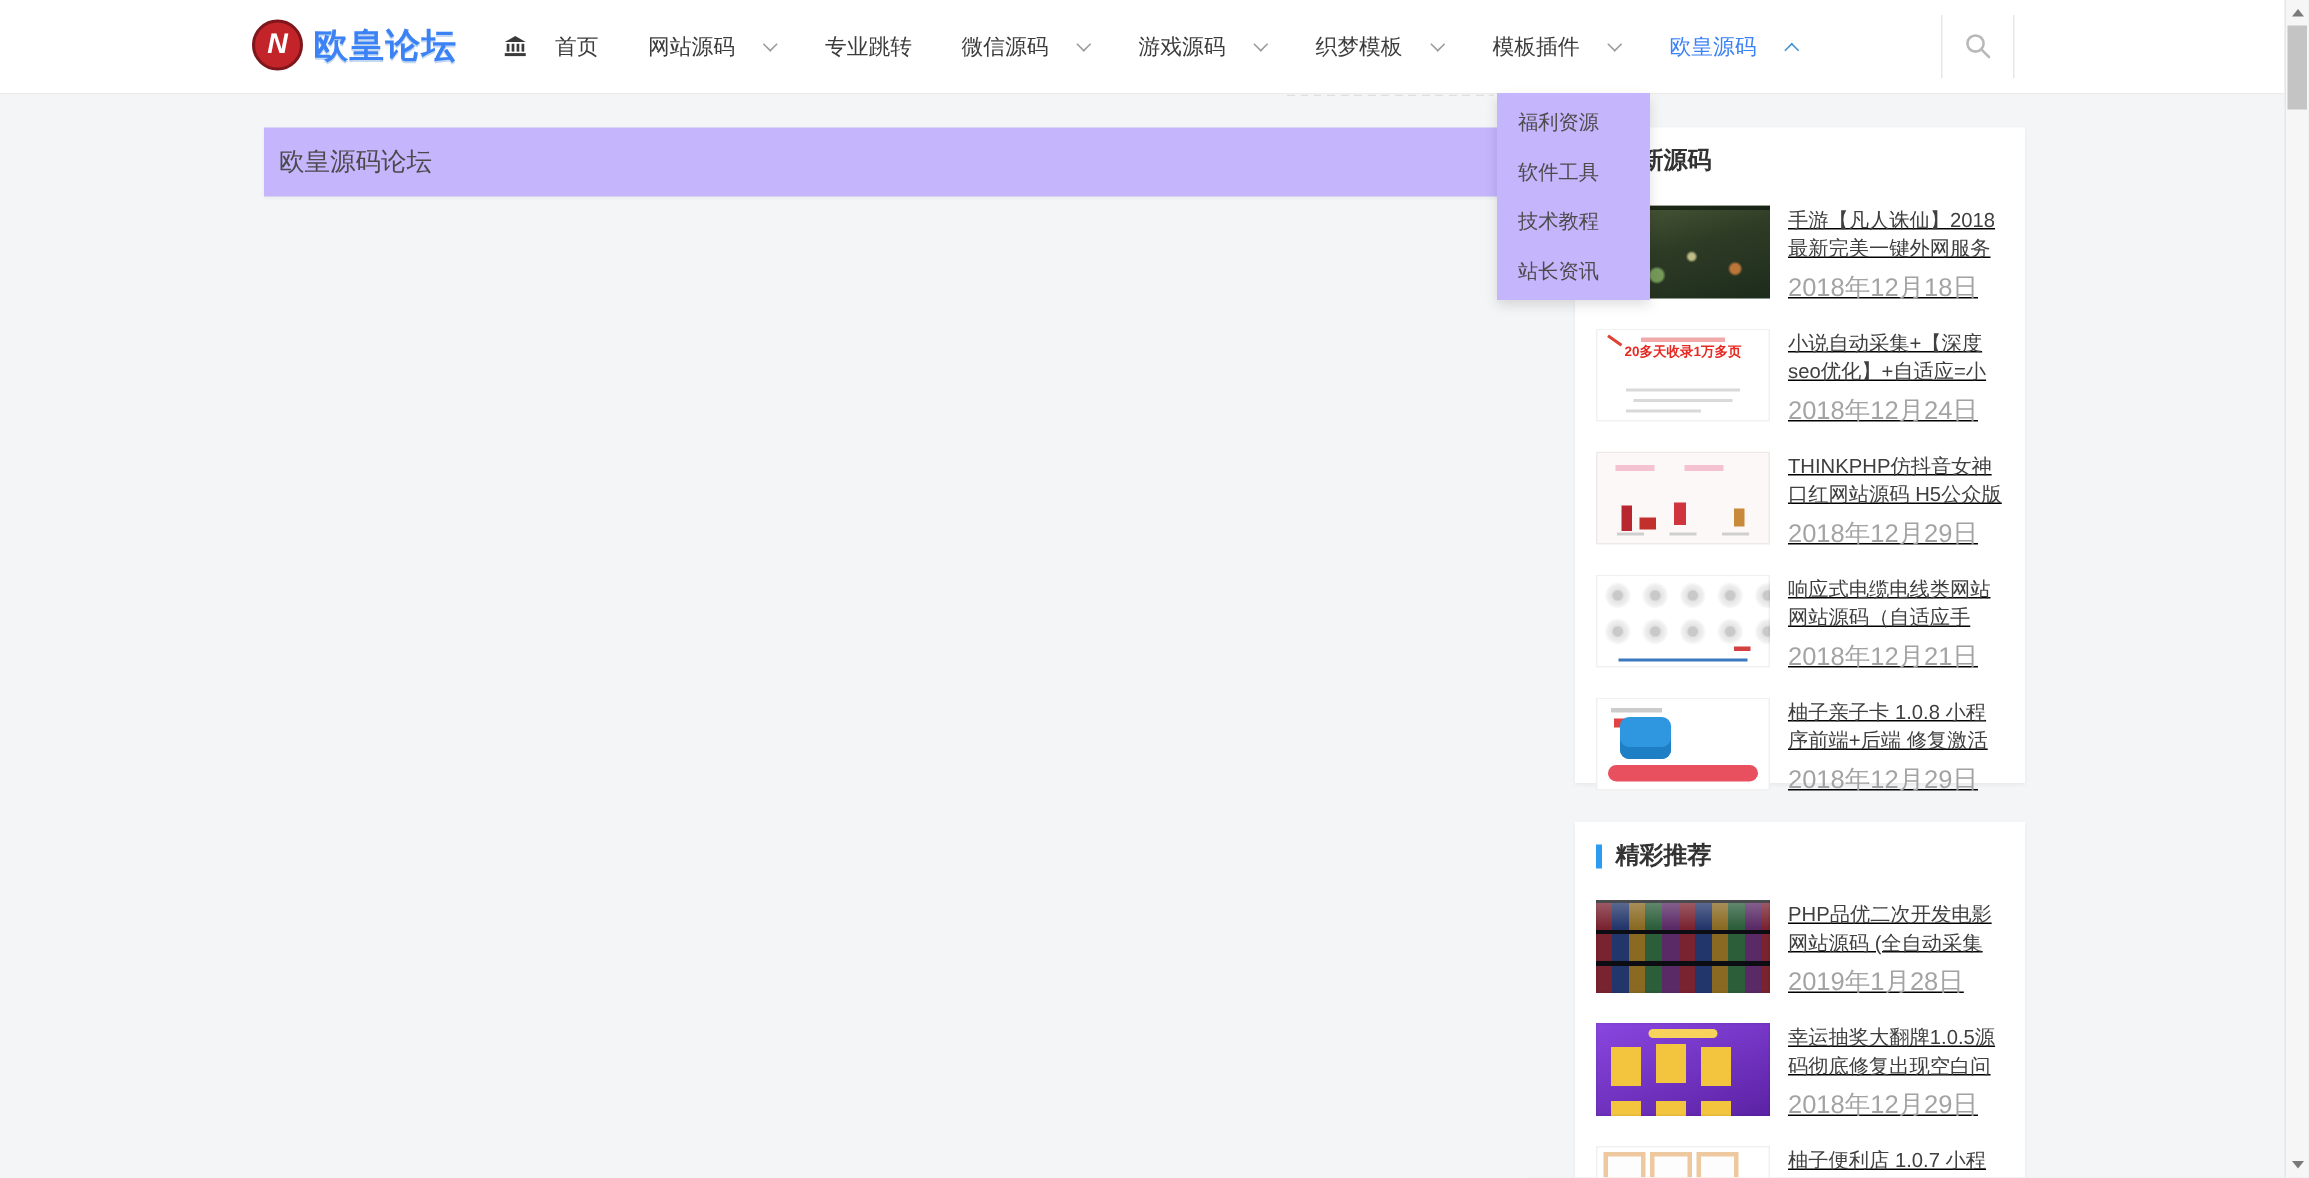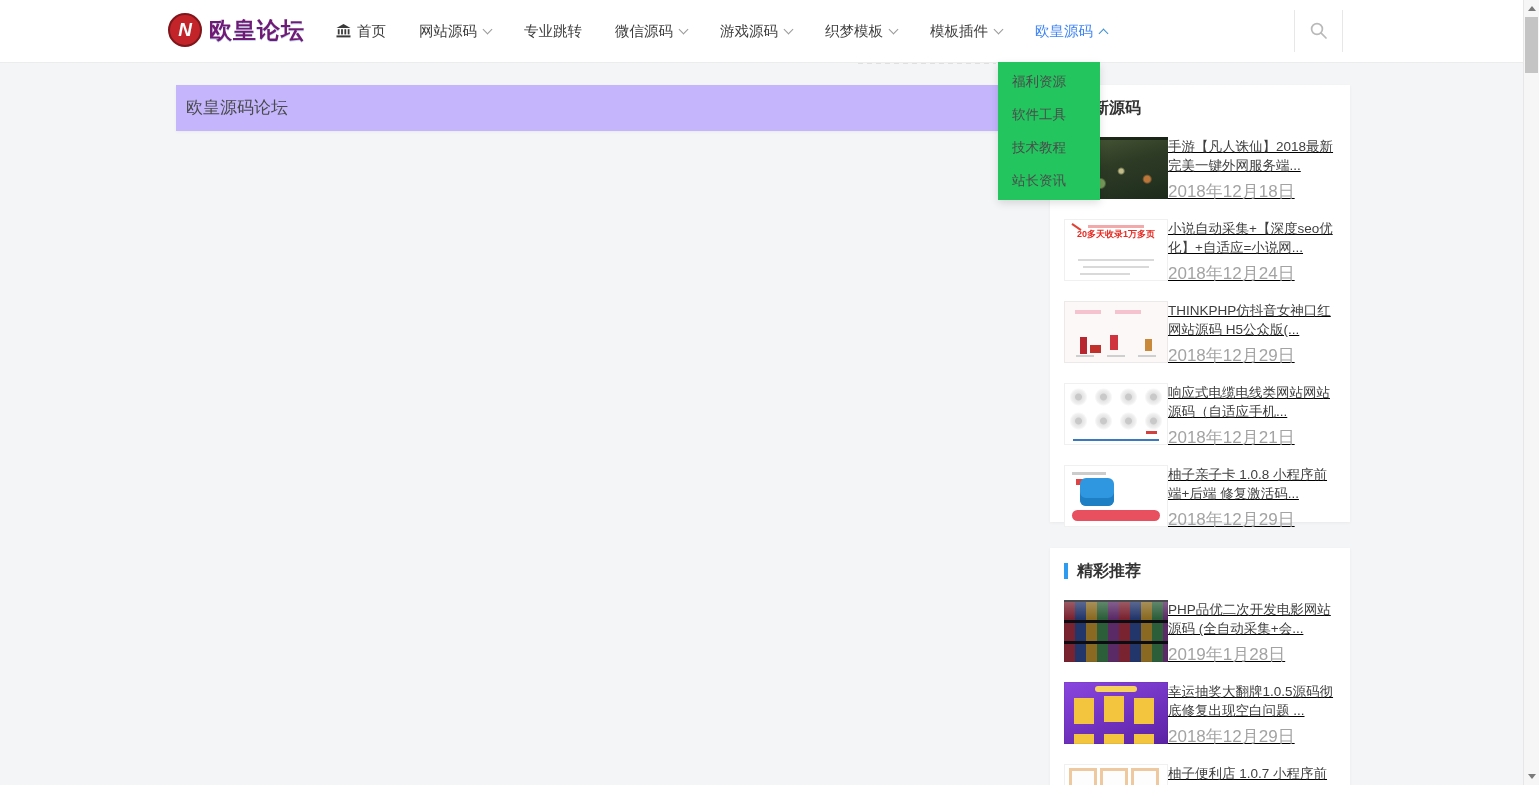--- a/index.html
+++ b/index.html
@@ -4,53 +4,53 @@
 <style>
   html,body{margin:0;padding:0;}
   body{font-family:"Liberation Sans","DejaVu Sans",sans-serif;background:#e9eaec;}
   .page{position:relative;width:1539px;height:785px;background:#f4f5f6;overflow:hidden;margin:0 auto;}
 
   
   .header{position:absolute;left:0;top:0;width:100%;height:62px;background:#ffffff;border-bottom:1px solid #ececec;z-index:30;}
   .logo{position:absolute;left:168px;top:13px;display:flex;align-items:center;cursor:pointer;}
   .logo-badge{width:34px;height:34px;border-radius:50%;background:#c2242a;border:2px solid #7e161b;color:#ffffff;
     display:flex;align-items:center;justify-content:center;font-weight:800;font-style:italic;font-size:19px;box-sizing:border-box;}
-  .logo-text{margin-left:7px;font-size:23px;font-weight:800;color:#701a75;letter-spacing:1px;text-shadow:0 1px 0 rgba(21,101,192,.25);}
+  .logo-text{margin-left:7px;font-size:23px;font-weight:800;color:#3b82f6;letter-spacing:1px;text-shadow:0 1px 0 rgba(21,101,192,.25);}
   .nav{position:absolute;left:336px;top:0;height:62px;display:flex;align-items:center;gap:33px;}
-  .nav-item{display:flex;align-items:center;font-size:14.5px;color:#3c3c3c;text-decoration:none;cursor:pointer;white-space:nowrap;}
+  .nav-item{display:flex;align-items:center;font-size:14.5px;color:#3c3c3c;text-decoration:none;cursor:pointer;white-space:nowrap;gap:13px;}
   .nav-item.active{color:#3b82f6;}
   .nav-ic{margin-right:6px;display:inline-block;}
   .caret{display:inline-block;width:6px;height:6px;border-right:1.2px solid #9a9a9a;border-bottom:1.2px solid #9a9a9a;
     transform:rotate(45deg);margin:-3px 0 0 7px;}
   .nav-item.expanded .caret{transform:rotate(-135deg);border-color:#3d8fd8;margin-top:4px;}
   .search-box{position:absolute;left:1294px;top:10px;width:47px;height:42px;display:flex;align-items:center;justify-content:center;
     border-left:1px solid #e7e7e7;border-right:1px solid #e7e7e7;cursor:pointer;}
 
   
-  .dropdown{position:absolute;left:998px;top:62px;width:102px;background:#22c55e;box-shadow:0 3px 8px rgba(0,0,0,.13);
+  .dropdown{position:absolute;left:998px;top:62px;width:102px;background:#c4b5fd;box-shadow:0 3px 8px rgba(0,0,0,.13);
     padding:3px 0;z-index:50;}
   .dd-item{display:block;padding:9px 0 9px 14px;font-size:13.5px;color:#4c4c4c;text-decoration:none;cursor:pointer;line-height:15px;}
 
   
   .artifact{position:absolute;left:858px;top:57px;width:138px;height:7px;opacity:.55;
     background:repeating-linear-gradient(90deg,#cfcfcf 0 5px,transparent 5px 9px);}
 
   
   .main-card{position:absolute;left:176px;top:85px;width:856px;height:46px;background:#c4b5fd;box-shadow:0 1px 3px rgba(0,0,0,.05);}
   .main-card h1{margin:0;padding:0 0 0 10px;font-size:17px;font-weight:400;color:#4a4a4a;line-height:46px;}
 
   
   .side-card{position:absolute;left:1050px;width:300px;background:#ffffff;box-shadow:0 1px 3px rgba(0,0,0,.05);
     box-sizing:border-box;padding:12px 14px 10px 14px;}
   .card-latest{top:85px;height:437px;}
   .card-featured{top:548px;height:262px;}
   .side-heading{display:flex;align-items:center;margin:0 0 18px 0;font-size:16px;font-weight:700;color:#333333;line-height:22px;}
   .side-heading .bar{width:4px;height:16px;background:#2d9cf0;margin-right:9px;}
   .article{display:flex;margin-bottom:16px;text-decoration:none;cursor:pointer;}
-  .thumb{position:relative;flex-shrink:0;width:104px;height:62px;overflow:hidden;
+  .thumb{position:relative;flex-shrink:0;width:116px;height:62px;margin-right:12px;overflow:hidden;
     box-shadow:inset 0 0 0 1px rgba(0,0,0,.06);background:#f0f0f0;}
   .meta{display:flex;flex-direction:column;min-width:0;text-decoration:underline;}
   .a-title{font-size:13.5px;line-height:19px;color:#3f3f3f;max-height:38px;overflow:hidden;}
   .a-date{font-size:17px;color:#a3a3a3;margin-top:5px;}
   .thumb-text{position:absolute;top:9px;left:0;right:0;text-align:center;font-style:normal;
     color:#e62a22;font-weight:700;font-size:9px;white-space:nowrap;}
 
   
   .t-game{background:
     radial-gradient(circle at 18% 35%, rgba(214,205,140,.85) 2px, transparent 4px),

